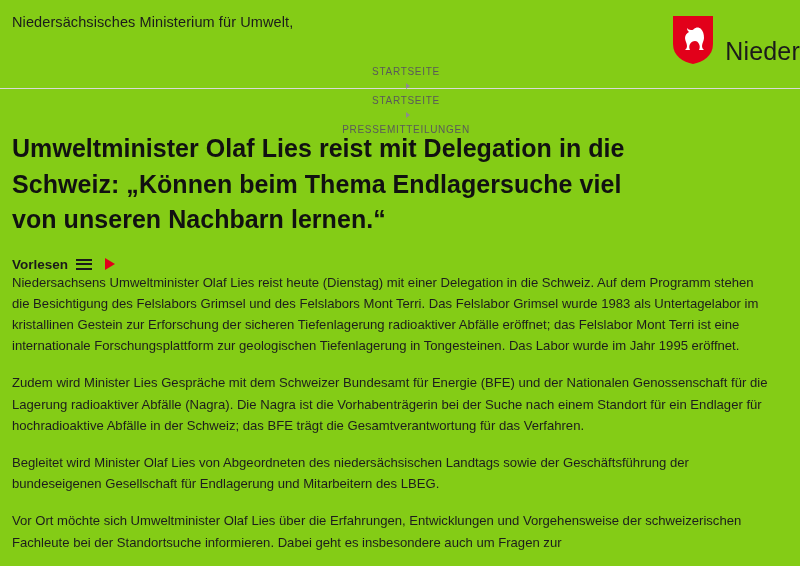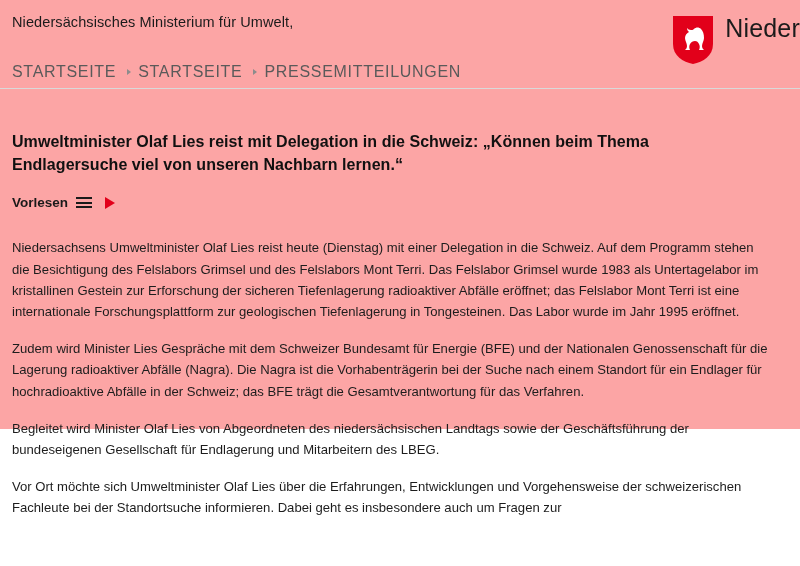--- a/index.html
+++ b/index.html
@@ -10,22 +10,22 @@
   body {
     width: 800px;
     height: 566px;
     font-family: "Liberation Sans", sans-serif;
     color: #1a1a1a;
     overflow: hidden;
   }
   .page {
     position: relative;
     width: 800px;
-    height: 429px;
-    background: #fca5a5;
+    height: 566px;
+    background: #84cc16;
   }
 
   
   .header {
     display: flex;
     align-items: flex-start;
     justify-content: space-between;
     padding: 12px 0 0 12px;
     height: 52px;
     box-sizing: border-box;
@@ -36,21 +36,21 @@
     font-weight: 400;
     color: #1b1b1b;
     max-width: 470px;
     letter-spacing: 0.1px;
   }
   .site-title span {
     display: block;
   }
   .brand {
     display: flex;
-    align-items: flex-start;
+    align-items: flex-end;
     gap: 10px;
     padding-right: 0px;
     margin-top: 2px;
   }
   .coat {
     width: 44px;
     height: 52px;
     position: relative;
   }
   .coat svg { display: block; }
@@ -60,26 +60,27 @@
     color: #1b1b1b;
     letter-spacing: 0.2px;
     white-space: nowrap;
   }
 
   
   .breadcrumb {
     display: flex;
     align-items: center;
     gap: 6px;
-    font-size: 16px;
+    font-size: 10px;
     color: #5a5a5a;
     letter-spacing: 0.7px;
     padding: 14px 0 0 12px;
     height: 26px;
     box-sizing: border-box;
+    flex-direction: column;
   }
   .breadcrumb .crumb {
     color: #5a5a5a;
     text-decoration: none;
     white-space: nowrap;
   }
   .breadcrumb .arrow {
     display: inline-block;
     width: 0; height: 0;
     border-left: 4px solid #8c8c8c;
@@ -92,21 +93,21 @@
     border: none;
     border-top: 1px solid #d9d9d9;
     margin: 10px 0 0 0;
   }
 
   
   .article {
     padding: 0 14px 0 12px;
   }
   h1.headline {
-    font-size: 16px;
+    font-size: 25px;
     line-height: 1.42;
     font-weight: 700;
     color: #111111;
     margin: 42px 0 0 0;
     max-width: 660px;
     letter-spacing: 0.05px;
   }
   .readaloud {
     display: flex;
     align-items: center;
@@ -145,21 +146,20 @@
     margin-top: 17px;
   }
   .body-copy p {
     font-size: 13.1px;
     line-height: 1.62;
     color: #1d1d1d;
     margin: 0 0 16px 0;
     max-width: 760px;
   }
   .body-copy p:first-child {
-    margin-top: 27px;
   }
 </style>
 </head>
 <body>
 
 <div class="page">
 
   <div class="header">
     <div class="site-title">
       <span>Niedersächsisches Ministerium für Umwelt,</span>

